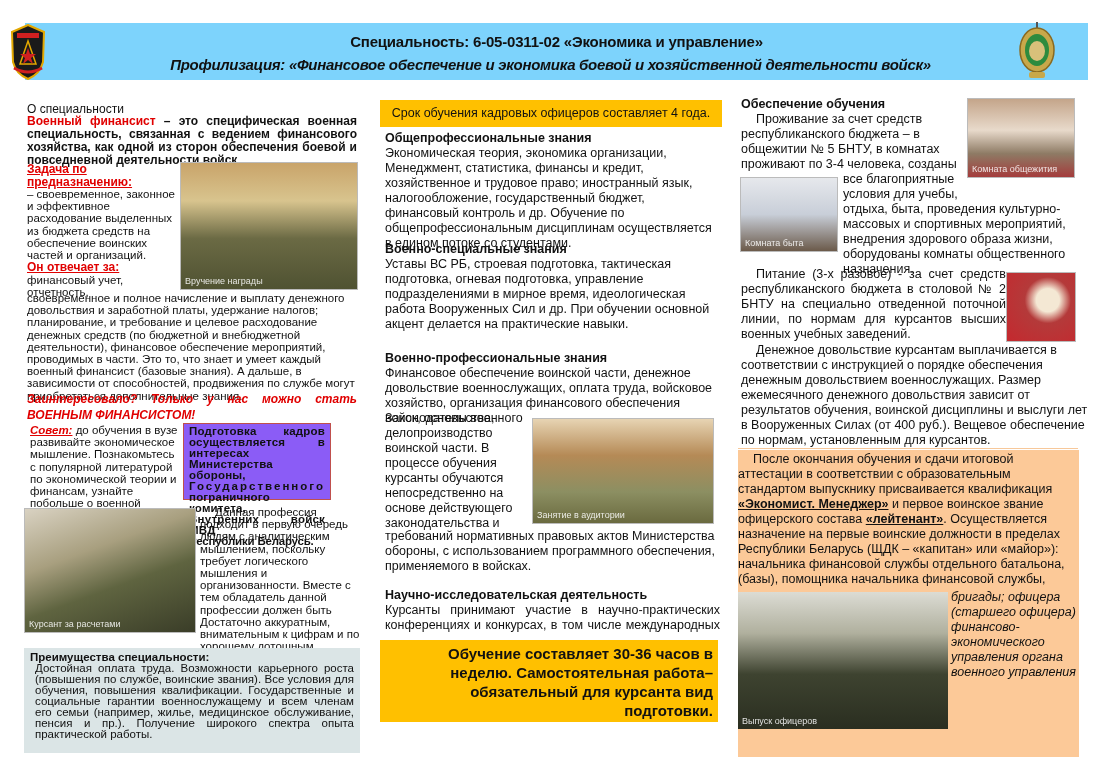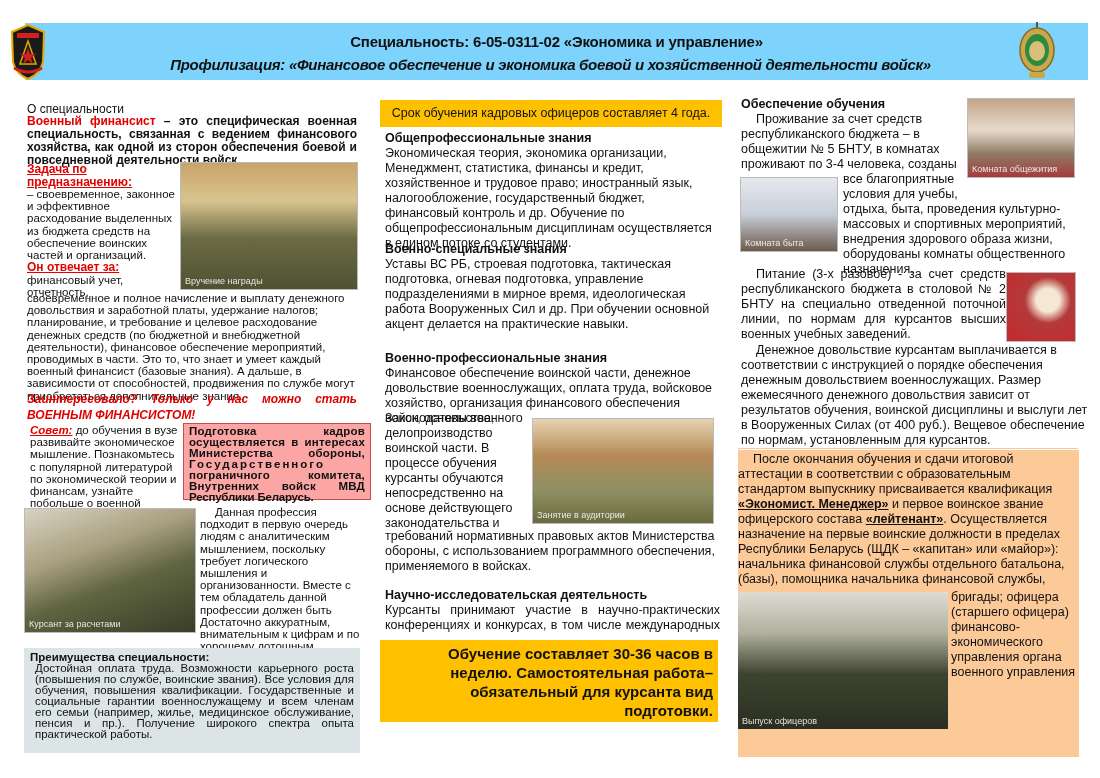--- a/index.html
+++ b/index.html
@@ -35,21 +35,21 @@
   .about-title { left: 27px; top: 102px; font-size: 12px; }
   .about-def { left: 27px; top: 115px; width: 330px; font-size: 12px; line-height: 13px; text-align: justify; font-weight: bold; }
   .about-def .red { font-weight: bold; }
   .left-narrow { left: 27px; top: 163px; width: 150px; font-size: 11.5px; line-height: 12.2px; }
   .left-wide { left: 27px; top: 292px; width: 330px; font-size: 11.5px; line-height: 12.2px; }
   .interest { left: 27px; top: 391px; width: 330px; font-size: 12px; line-height: 16px; text-align: justify; }
 
   .advice { left: 30px; top: 424px; width: 150px; font-size: 11.5px; line-height: 12.2px; }
   .advice-label { color: #e00000; font-style: italic; font-weight: bold; text-decoration: underline; }
 
-  .orange-box { left: 183px; top: 423px; width: 188px; height: 77px; background: #fca5a5; border: 1px solid #c0504d; padding: 2px 5px; }
+  .orange-box { left: 183px; top: 423px; width: 148px; height: 77px; background: #8b5cf6; border: 1px solid #c0504d; padding: 2px 5px; }
   .orange-box p { font-size: 11.5px; line-height: 11px; font-weight: bold; text-align: justify; text-align-last: justify; letter-spacing: 0.2px; }
   .orange-box p.last { text-align-last: left; letter-spacing: -0.2px; }
 
   .profession { left: 200px; top: 506px; width: 160px; font-size: 11.5px; line-height: 12.2px; }
 
   .adv-box { left: 24px; top: 648px; width: 336px; height: 105px; background: #dbe5e6; padding: 3px 6px 0 6px; }
   .adv-box .title { font-size: 11.5px; font-weight: bold; line-height: 12px; }
   .adv-box .body { font-size: 11.5px; line-height: 11px; text-align: justify; padding-left: 5px; }
 
   
@@ -71,21 +71,21 @@
   .right-sec1-title { left: 741px; top: 97px; font-size: 12.5px; font-weight: bold; }
   .right-text { font-size: 12.5px; line-height: 15px; }
   .r-housing-1 { left: 741px; top: 112px; width: 225px; }
   .r-housing-2 { left: 843px; top: 172px; width: 255px; }
   .r-food { left: 741px; top: 267px; width: 265px; text-align: justify; }
   .r-pay { left: 741px; top: 343px; width: 350px; }
   .divider-line { left: 738px; top: 448px; width: 340px; height: 1px; background: #f7c89a; }
 
   .peach-box { left: 738px; top: 450px; width: 341px; height: 307px; background: #fcc998; }
   .r-grad-text { left: 738px; top: 452px; width: 338px; font-size: 12.5px; line-height: 15px; }
-  .r-grad-narrow { left: 951px; top: 590px; width: 130px; font-size: 12.5px; line-height: 15px; }
+  .r-grad-narrow { left: 951px; top: 590px; width: 130px; font-size: 12.5px; line-height: 15px; font-style: italic; }
   .indent { text-indent: 15px; }
 </style>
 </head>
 <body>
 
 <div class="abs banner">
   <div class="banner-line1">Специальность: 6-05-0311-02 «Экономика и управление»</div>
   <div class="banner-line2">Профилизация: «Финансовое обеспечение и экономика боевой и хозяйственной деятельности войск»</div>
 </div>
 

